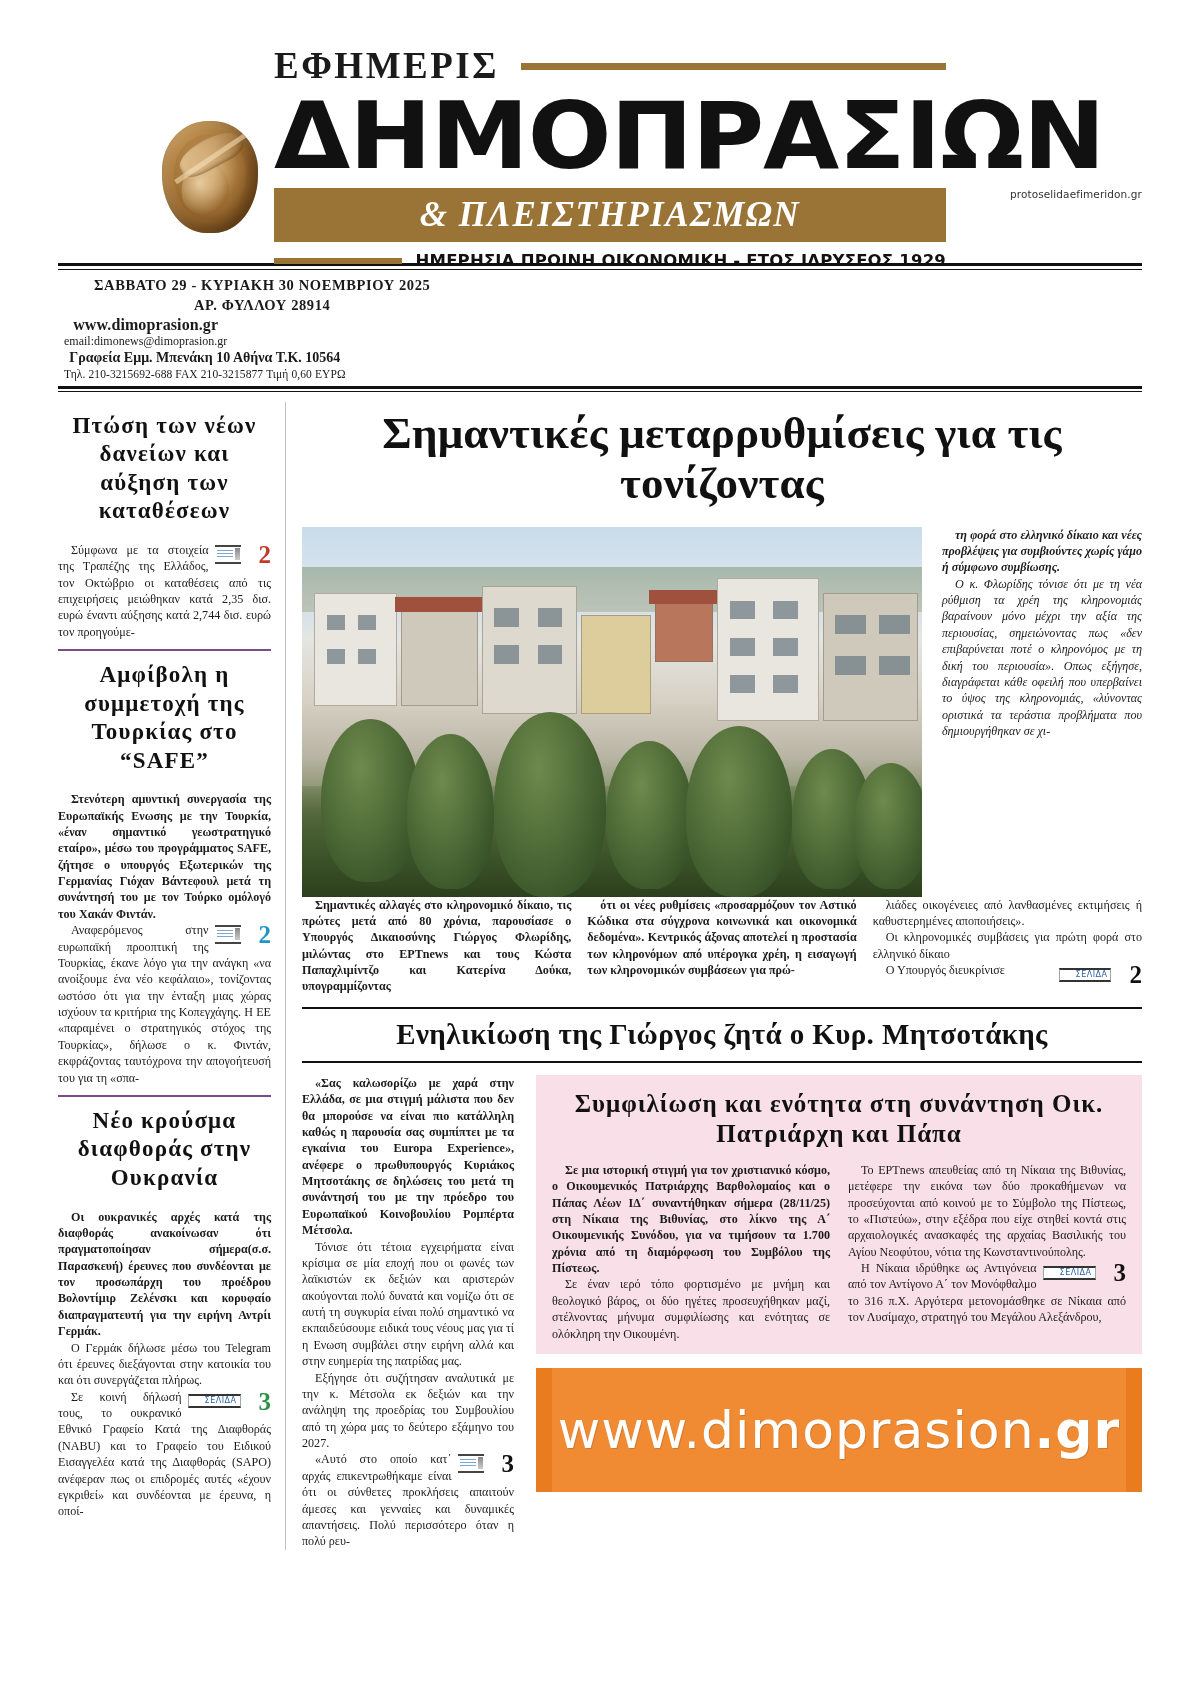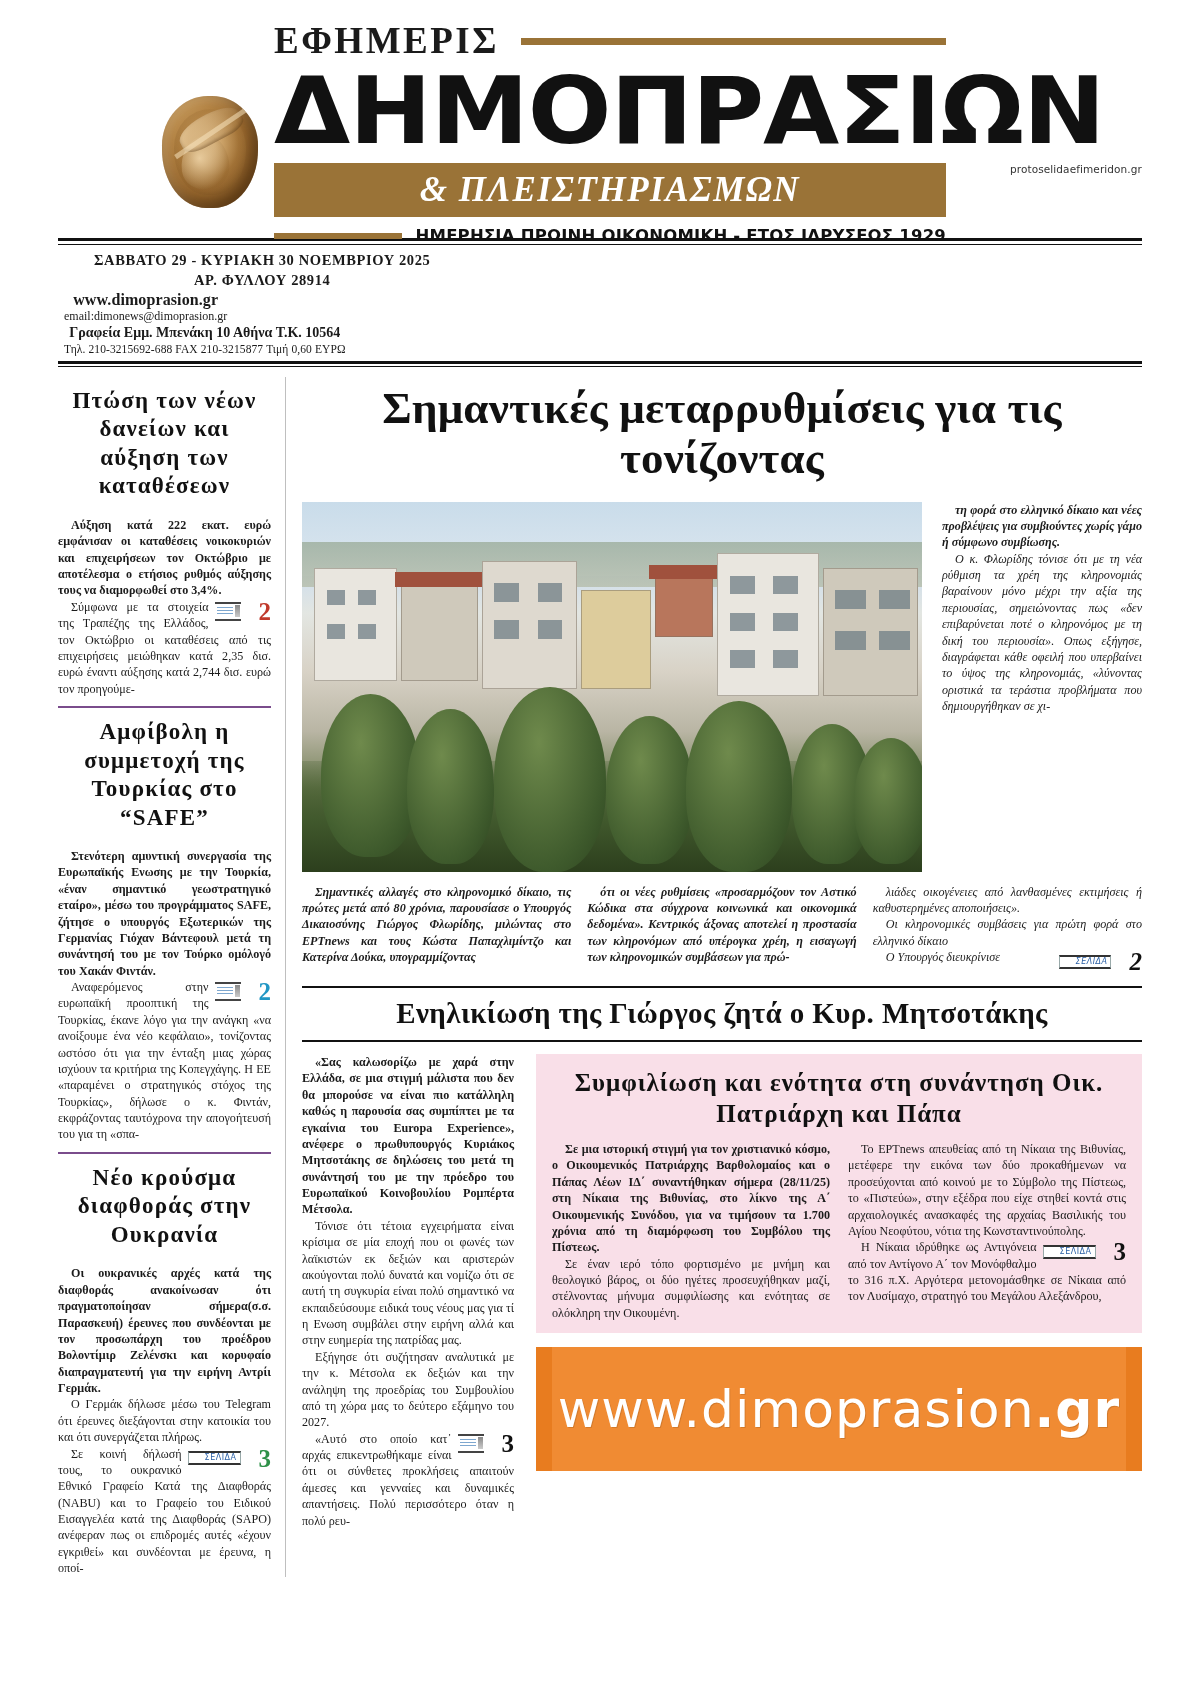--- a/index.html
+++ b/index.html
@@ -8,21 +8,21 @@
     width:1200px;height:1697px;
     font-family:"Liberation Serif","DejaVu Serif",serif;
     color:#1a1a1a;
     -webkit-font-smoothing:antialiased;
     position:relative;
     overflow:hidden;
   }
   .page{width:1200px;height:1697px;position:relative;box-sizing:border-box;padding:0 58px;}
 
   
-  .masthead{position:relative;height:228px;padding-top:0;}
+  .masthead{position:relative;height:228px;padding-top:25px;}
   .mast-inner{position:relative;height:100%;}
   .coin{
     position:absolute;left:104px;top:96px;width:96px;height:112px;
     border-radius:48% 48% 46% 46%/44% 44% 52% 52%;
     background:
       radial-gradient(ellipse at 38% 34%, #c79b5e 0%, #b07f3f 28%, #97672e 55%, #7d5422 78%, #6b4519 100%);
     box-shadow:inset -6px -6px 14px rgba(60,32,8,.55), inset 5px 5px 12px rgba(255,228,180,.35);
     overflow:hidden;
   }
   .coin .face{
@@ -165,21 +165,21 @@
     position:absolute;border-radius:50% 50% 44% 44%;
     background:radial-gradient(ellipse at 40% 30%, #6f8a4c, #3e5a2c 70%, #2d431f 100%);
   }
   .photo .green-base{position:absolute;left:0;bottom:0;right:0;height:30%;
     background:linear-gradient(rgba(70,96,48,.25), #40582c 55%, #2c3f1d 100%);}
 
   .side-col{width:200px;flex:0 0 200px;}
   .side-col .body-text{font-size:12.1px;}
   .side-col .body-text p.lead{font-weight:bold;}
 
-  .cols3{display:flex;gap:16px;margin-top:12px;font-style:italic;}
+  .cols3{display:flex;gap:16px;margin-top:0;}
   .cols3 > div{flex:1;}
   .cols3 .body-text{font-size:12.1px;}
 
   
   .banner-head{
     font-family:"Liberation Serif",serif;font-weight:bold;font-size:29px;
     text-align:center;letter-spacing:.4px;color:#111;
     border-top:2px solid #111;border-bottom:2px solid #111;
     padding:9px 0 10px 0;margin:12px 0 12px 0;
   }
@@ -262,21 +262,20 @@
   </div>
   <div class="rule-thin"></div>
 
   <div class="content">
 
     <div class="col-left">
 
       <div>
         <div class="lead-head">Πτώση των νέων δανείων και αύξηση των καταθέσεων</div>
         <div class="body-text clearfix">
-          <p class="lead">Αύξηση κατά 222 εκατ. ευρώ εμφάνισαν οι καταθέσεις νοικοκυριών και επιχειρήσεων τον Οκτώβριο με αποτέλεσμα ο ετήσιος ρυθμός αύξησης τους να διαμορφωθεί στο 3,4%.</p>
           <p>
             <span class="contref">
               <span class="mini-ico"></span>
               <span class="pagenum pg-red">2</span>
             </span>
             <span>Σύμφωνα με τα στοιχεία της Τραπέζης της Ελλάδος, τον Οκτώβριο οι καταθέσεις από τις επιχειρήσεις μειώθηκαν κατά 2,35 δισ. ευρώ έναντι αύξησης κατά 2,744 δισ. ευρώ τον προηγούμε-</span>
           </p>
         </div>
       </div>
 

